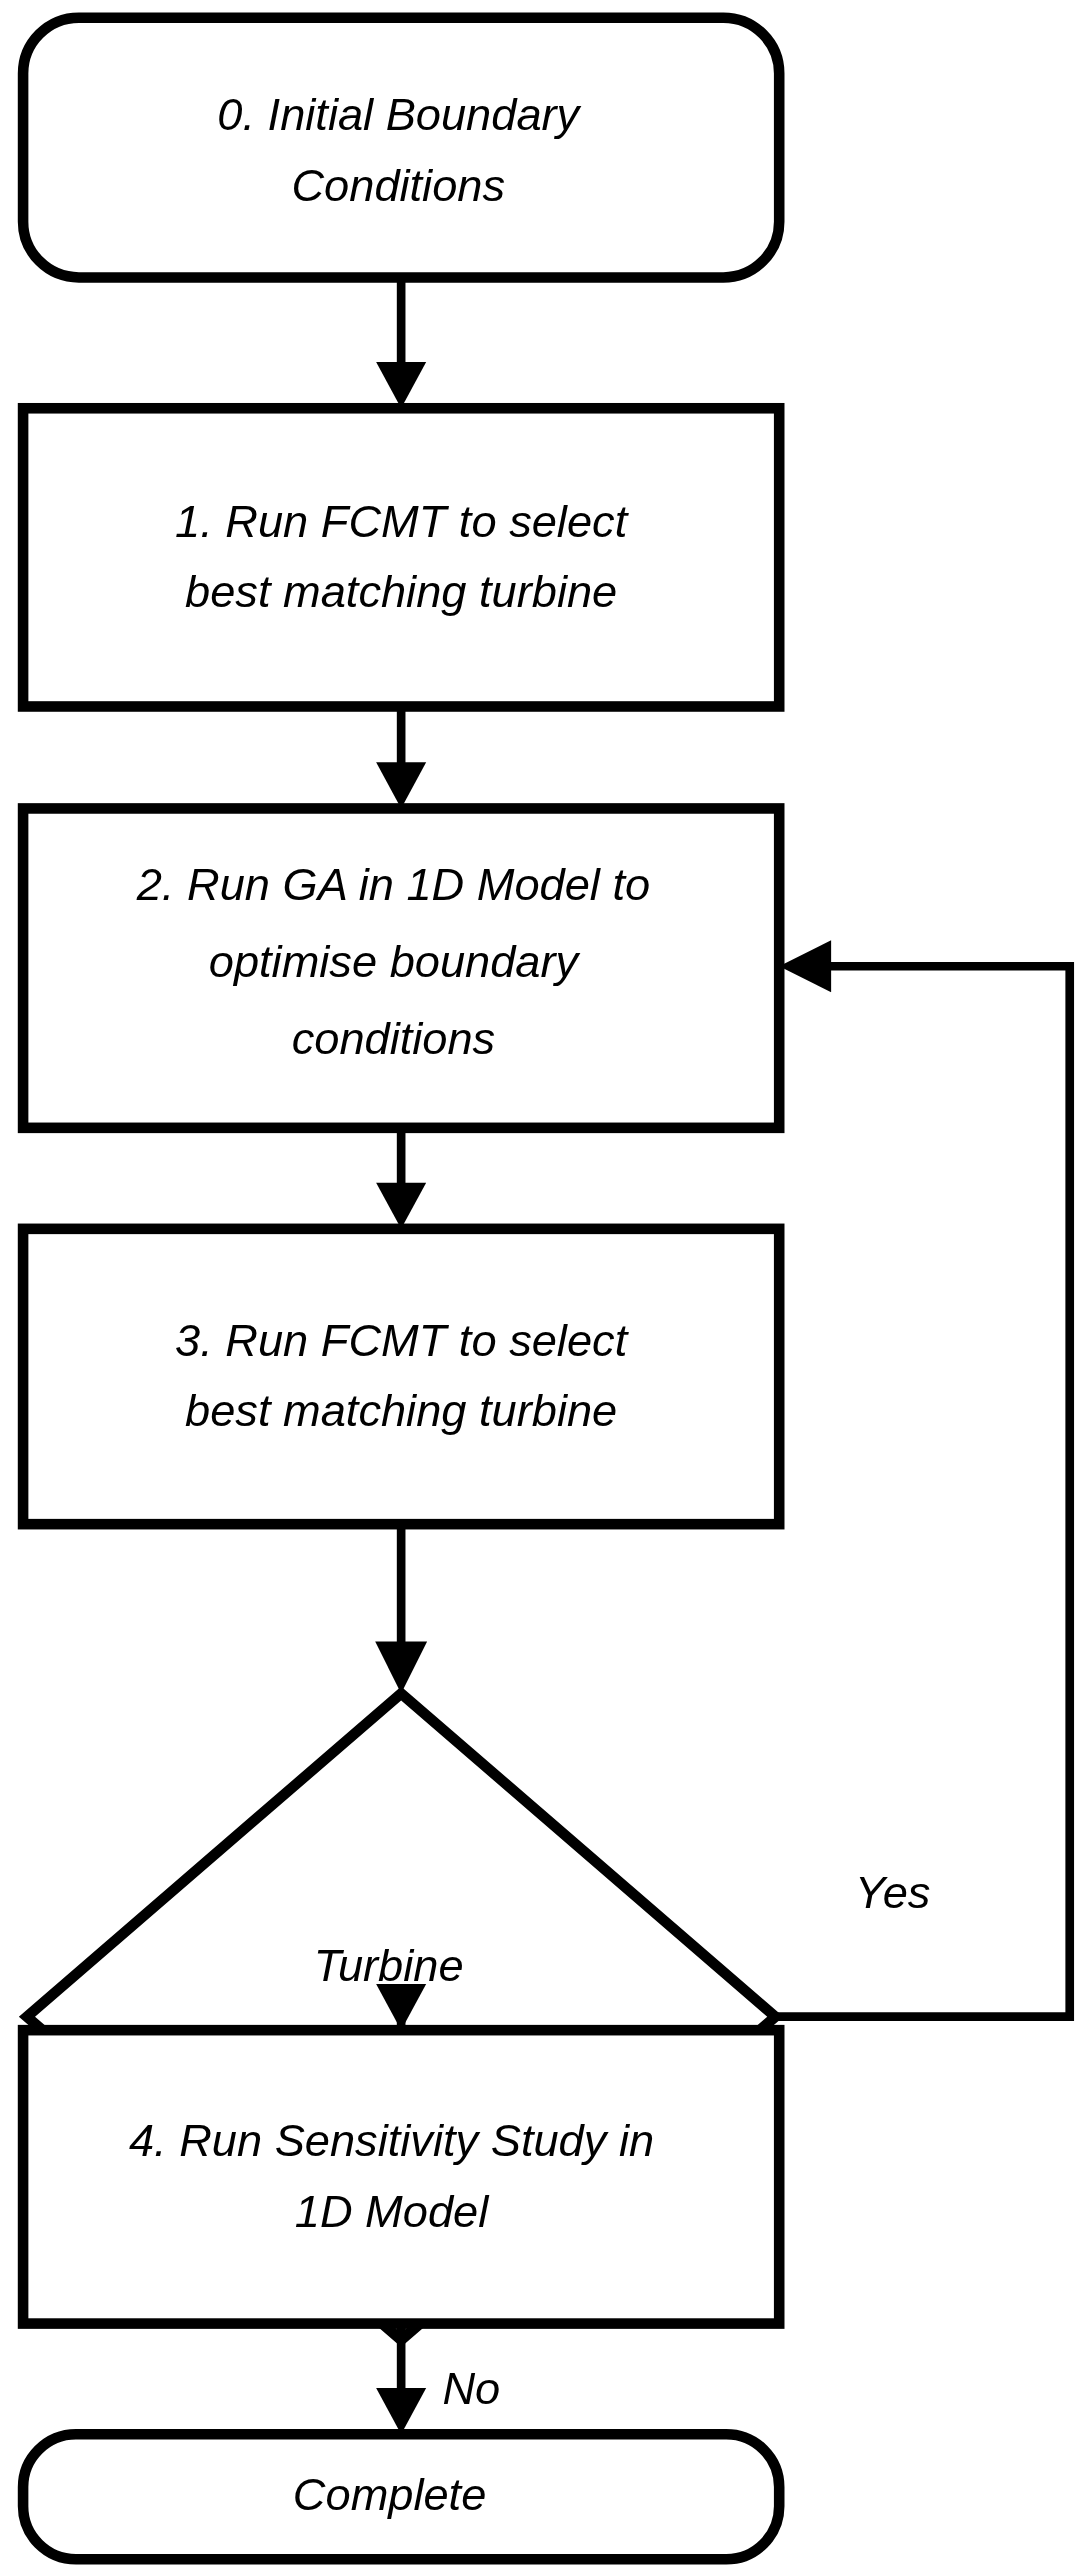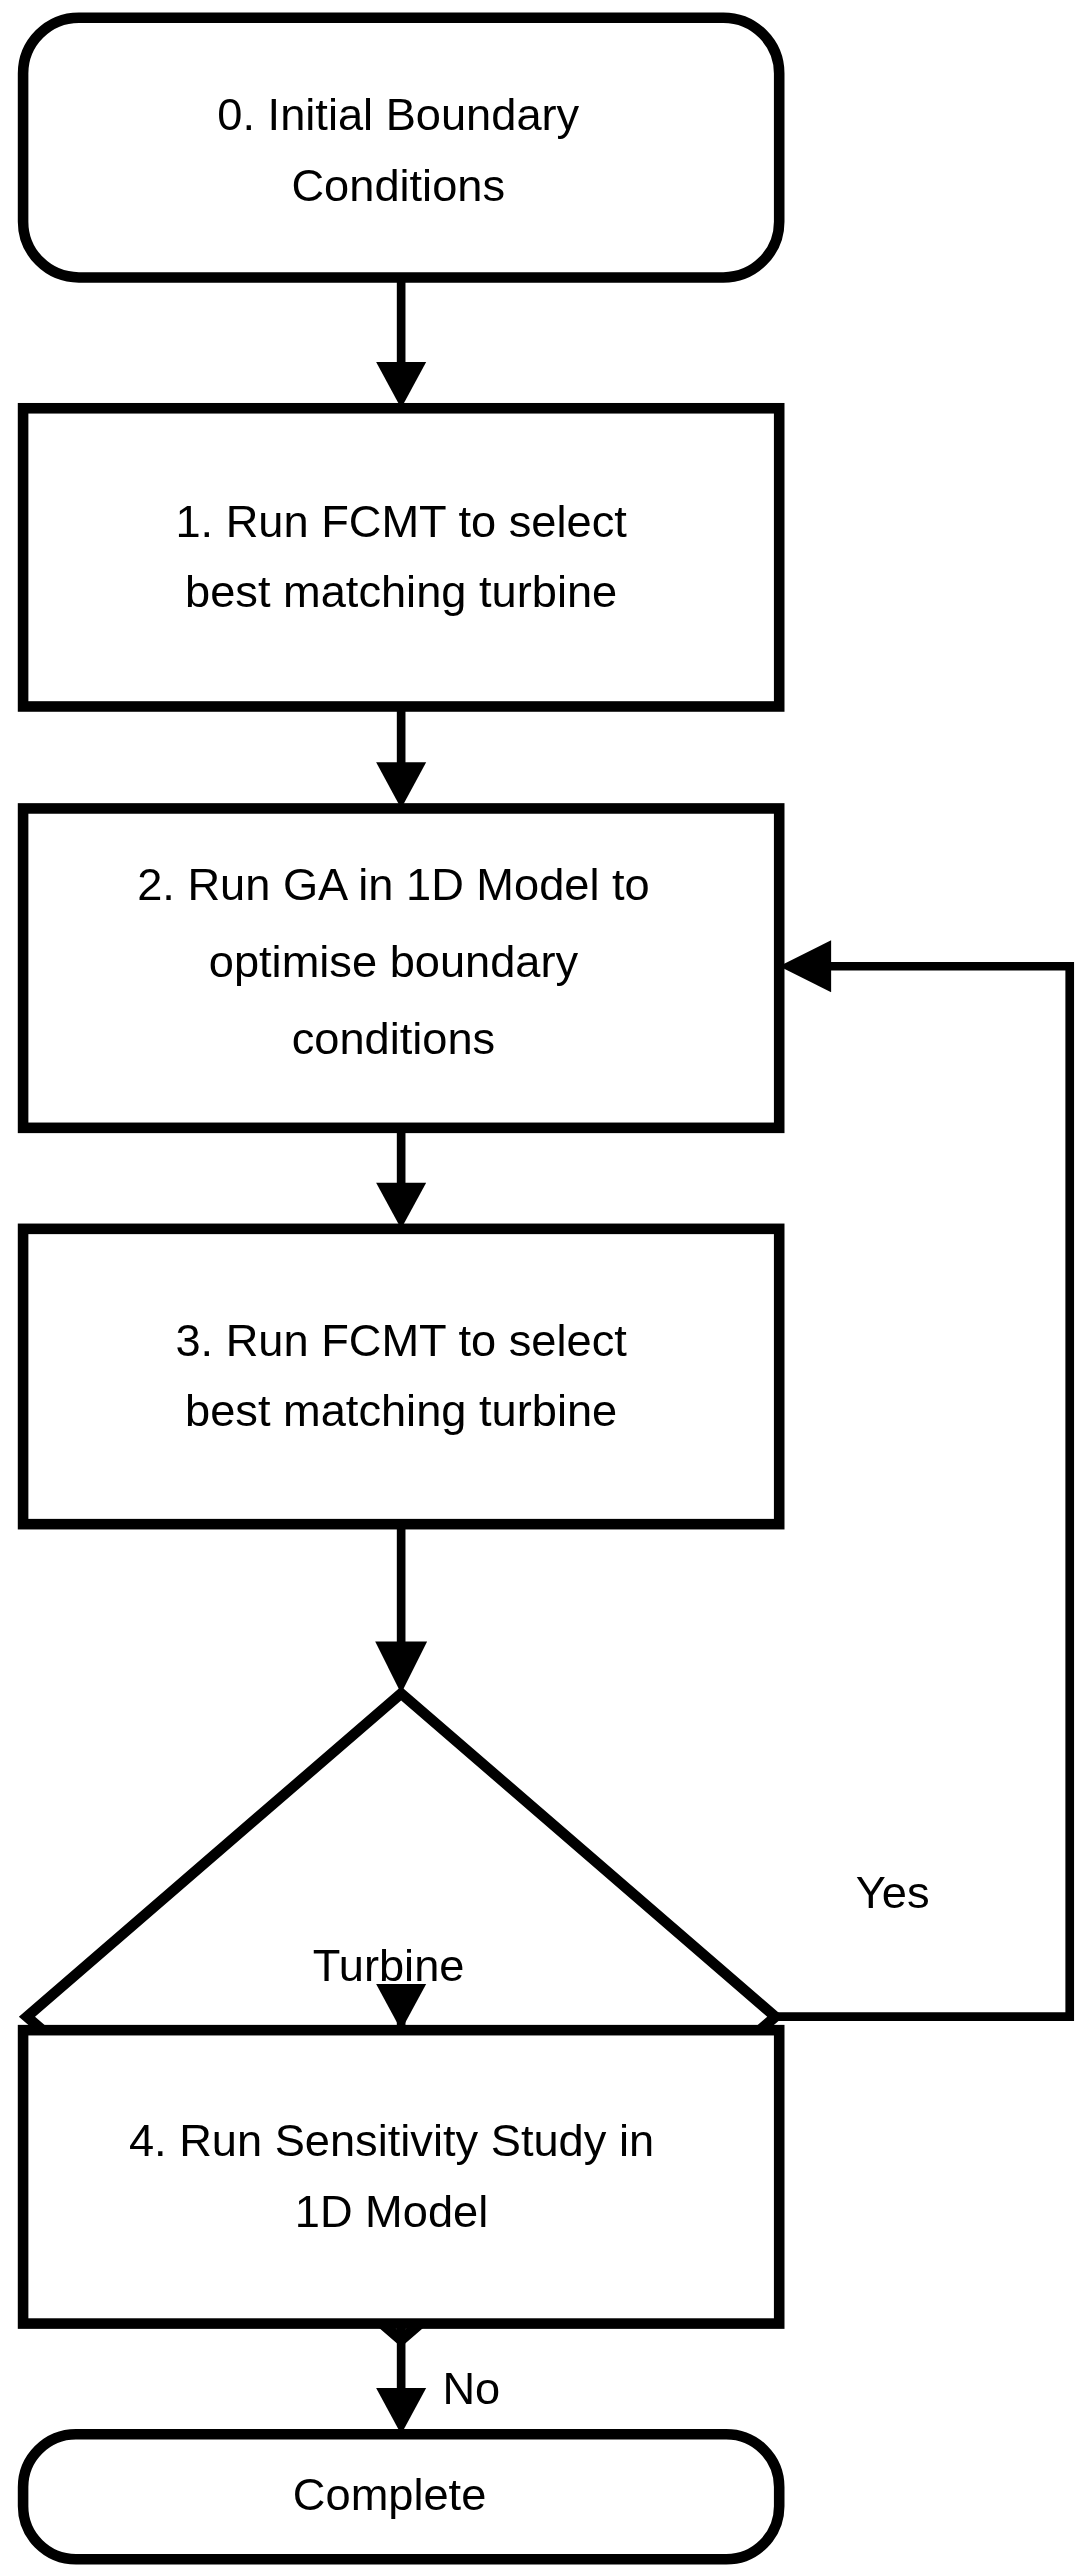--- a/index.html
+++ b/index.html
@@ -10,20 +10,21 @@
   }
   body {
     font-family: "Liberation Sans", sans-serif;
   }
   #flow-root {
     position: relative;
     width: 1088px;
     height: 2576px;
     background: #ffffff;
     overflow: hidden;
+    font-style: italic;
   }
   svg.flow-canvas {
     display: block;
     width: 1088px;
     height: 2576px;
   }
   .node-shape {
     fill: #ffffff;
     stroke: #000000;
     stroke-width: 11;

